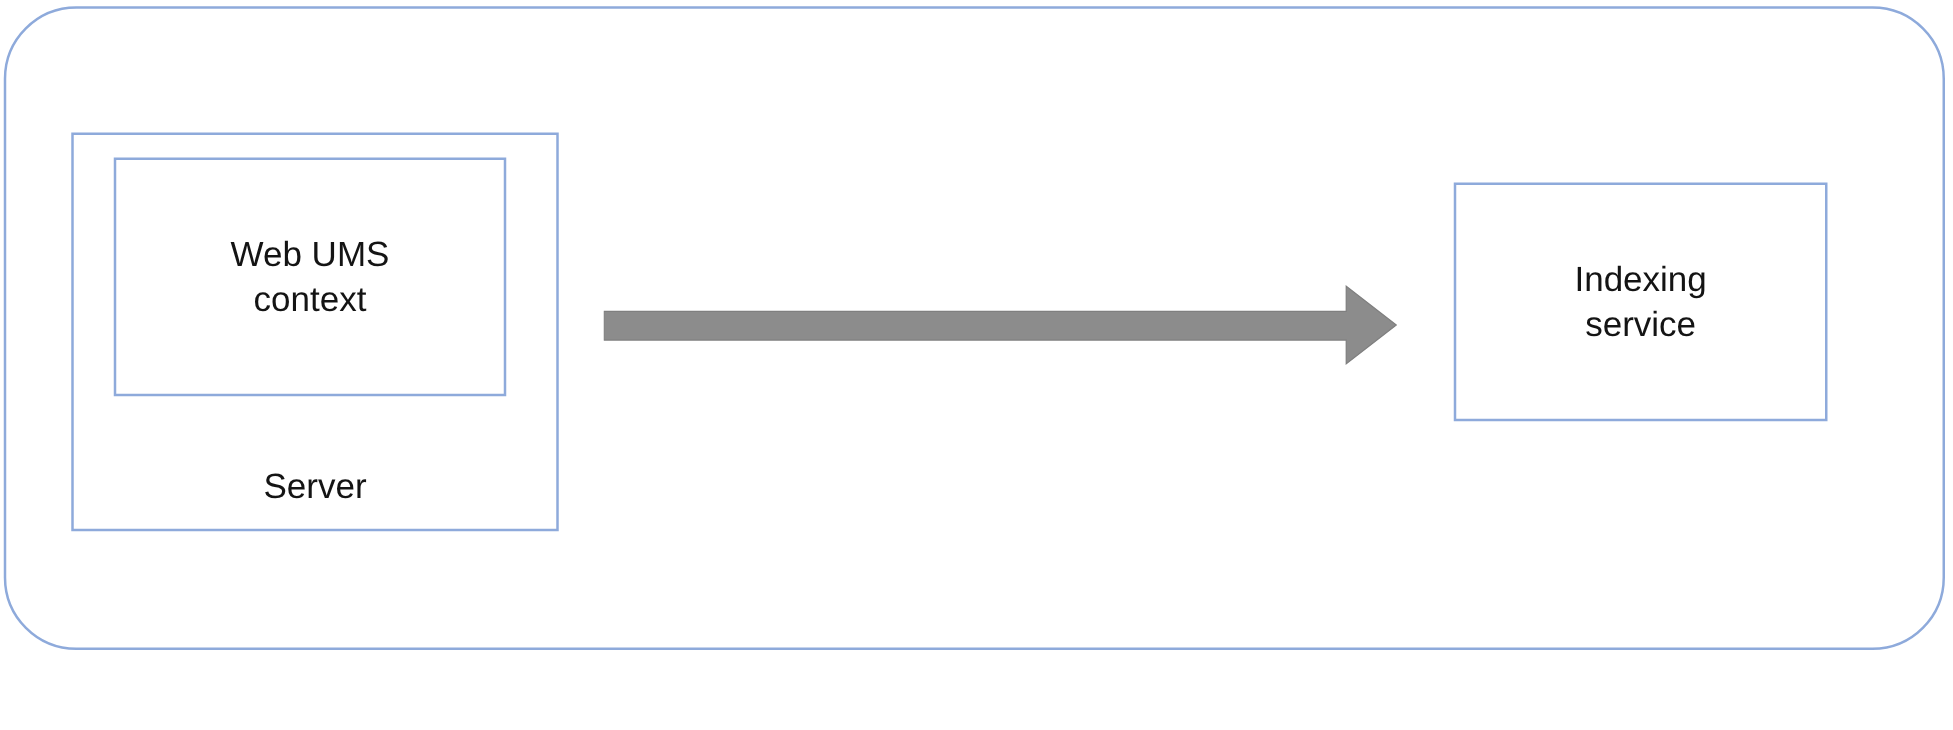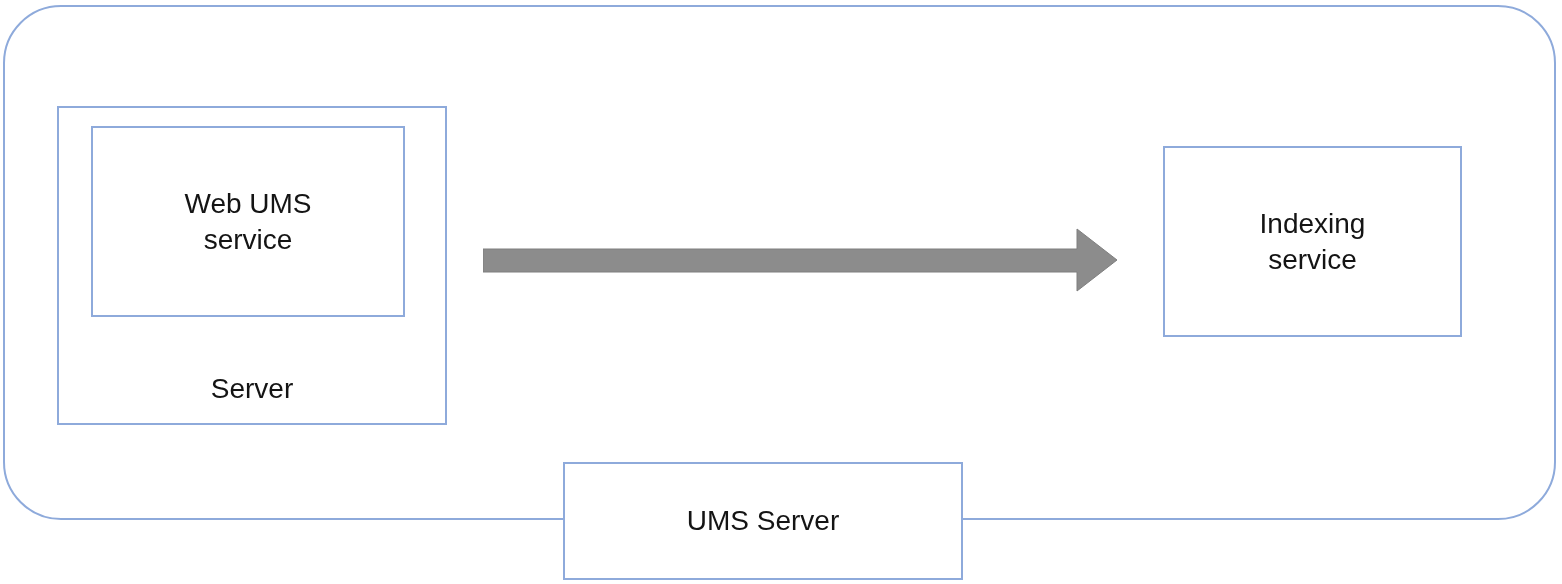--- a/index.html
+++ b/index.html
@@ -112,30 +112,27 @@
 <div class="canvas">
 
   <div class="box outer-boundary"></div>
 
   <div class="box tomcat-box">
     <div class="label tomcat-label">Server</div>
   </div>
 
   <div class="box web-ums-box center-flex">
     <div class="label">Web UMS
-service</div>
+context</div>
   </div>
 
   <svg class="arrow-svg" viewBox="0 0 635 64">
     <path class="arrow-shape" d="M0,21 L594,21 L594,1 L634,32 L594,63 L594,44 L0,44 Z"></path>
   </svg>
 
 
   <div class="box indexing-box center-flex">
     <div class="label">Indexing
 service</div>
   </div>
 
-  <div class="box ums-server-box center-flex">
-    <div class="label">UMS Server</div>
-  </div>
 
 </div>
 
 </body></html>

